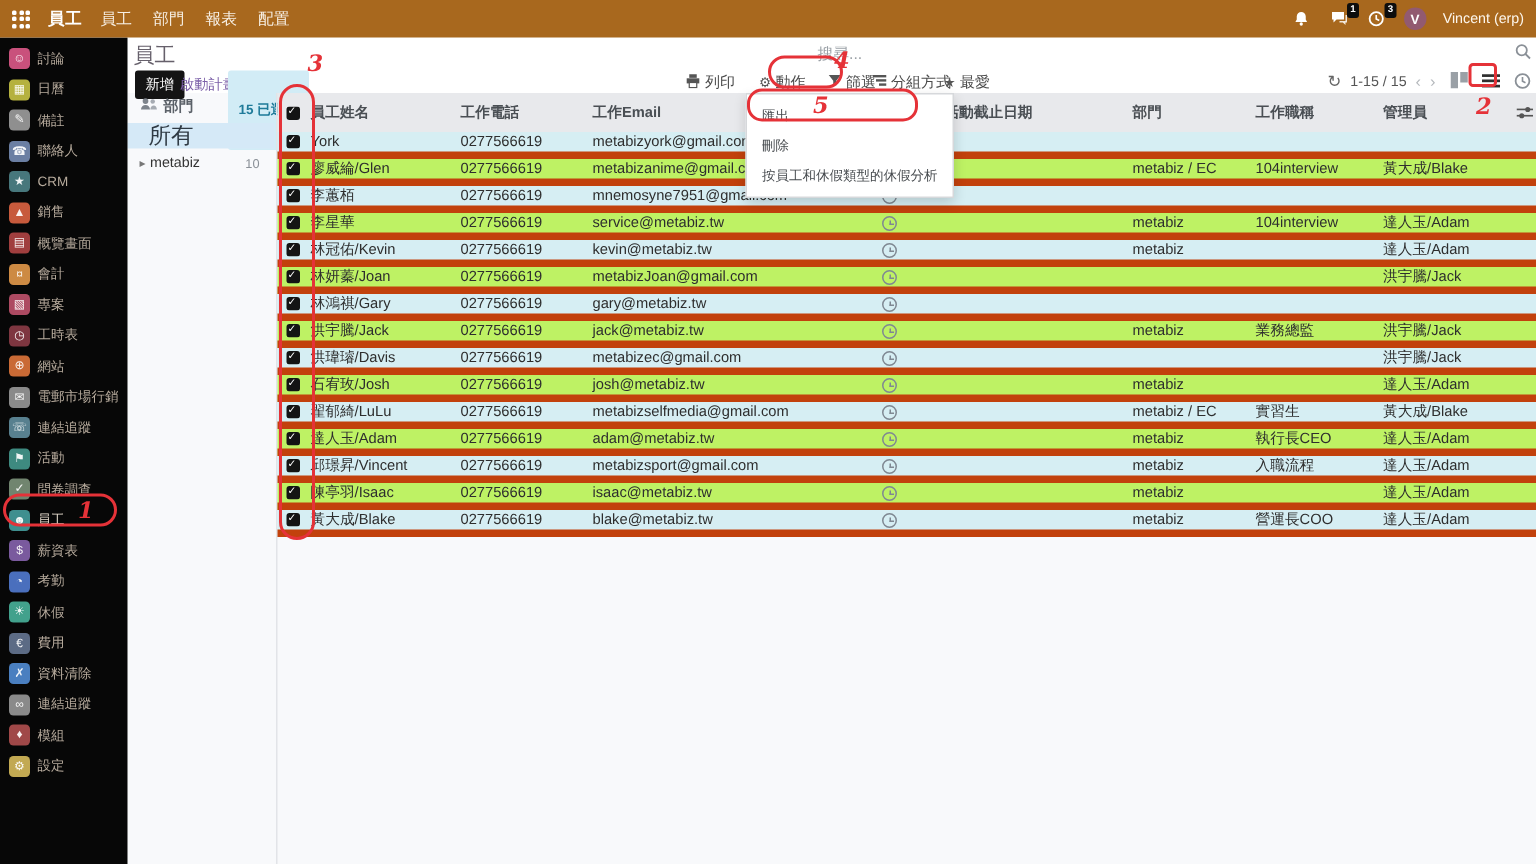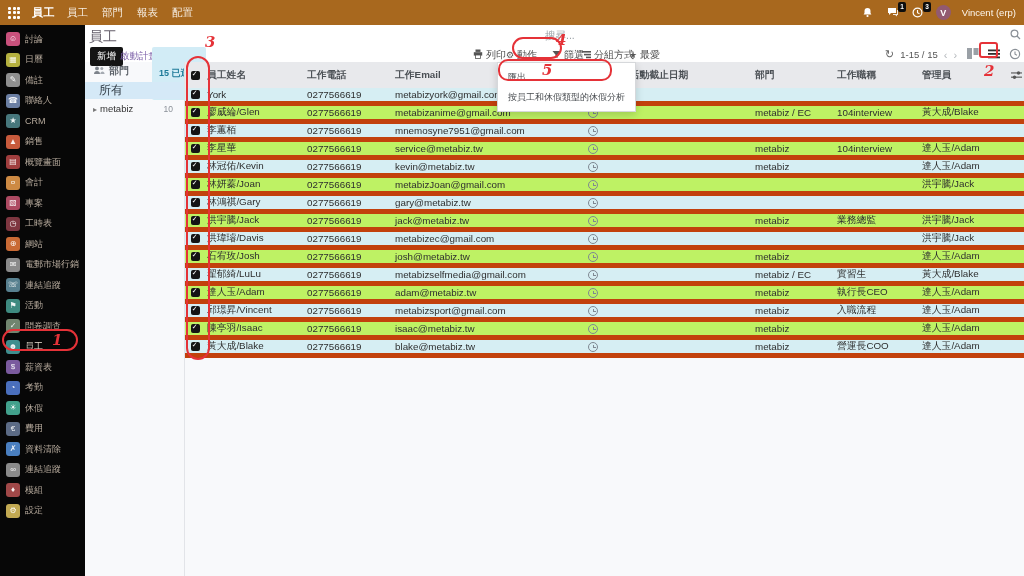--- a/index.html
+++ b/index.html
@@ -35,35 +35,35 @@
 .content-top{position:absolute;left:0;top:0;width:939px;height:37px;background:#fff}
 .breadcrumb{position:absolute;left:4px;top:3px;font-size:14px;color:#66606b;cursor:pointer}
 .btn-new{position:absolute;left:5px;top:22px;background:#141414;color:#fff;border:none;font-size:9.5px;padding:3px 7px;border-radius:2px;cursor:pointer;font-family:inherit}
 .btn-plan{position:absolute;left:35px;top:25px;font-size:9.5px;color:#7b5fa8;cursor:pointer}
 .sel-badge{position:absolute;left:67px;top:22px;background:#d2ecf6;color:#1e7a99;font-size:9px;font-weight:bold;padding:20px 7px;border-radius:2px;cursor:pointer}
 .search-ph{position:absolute;left:460px;top:4px;font-size:10.5px;color:#9aa0a6;cursor:text}
 .search-ico{position:absolute;left:925px;top:4px;cursor:pointer}
 
 .ctrl{position:absolute;top:23px;display:flex;align-items:center;gap:3px;font-size:10px;color:#4b4b4b;cursor:pointer;white-space:nowrap}
 .ctrl .uicon{font-size:9px;color:#555;line-height:10px}
-#ctrl-print{left:388px}
+#ctrl-print{left:372px}
 #ctrl-action{left:421px}
 #ctrl-filter{left:467px}
 #ctrl-group{left:497px}
 #ctrl-fav{left:544px}
 
 .pager{position:absolute;left:800px;top:23px;display:flex;align-items:center;gap:6px;font-size:9.5px;color:#555}
 .pager .chev{color:#b4b8bc;font-size:11px;cursor:pointer}
 .pager .refresh{font-size:11px;color:#666;cursor:pointer}
 .views{position:absolute;left:880px;top:21px;display:flex;align-items:center;gap:6px}
 .vbtn{width:15px;height:15px;display:flex;align-items:center;justify-content:center;cursor:pointer}
 
 
 .dept-head{position:absolute;left:8px;top:39px;display:flex;align-items:center;gap:4px;font-size:10px;color:#5b6168;font-weight:bold}
-.dept-all{position:absolute;left:0;top:57px;width:98px;height:17px;background:#d5e9f7;color:#2f3a44;font-size:12px;line-height:17px;padding-left:14px;cursor:pointer}
+.dept-all{position:absolute;left:0;top:57px;width:98px;height:17px;background:#d5e9f7;color:#2f3a44;font-size:15px;line-height:17px;padding-left:14px;cursor:pointer}
 .dept-sub{position:absolute;left:0;top:76px;width:98px;height:16px;font-size:9.5px;line-height:16px;padding-left:8px;color:#333;cursor:pointer}
 .dept-sub .caret{color:#777;font-size:8px;margin-right:3px}
 .dept-sub .cnt{position:absolute;right:10px;color:#8a9097;font-size:8.5px}
 .vdiv{position:absolute;left:99px;top:37px;width:1px;height:514px;background:#e2e4e8}
 
 
 .table{position:absolute;left:100px;top:37px;width:862px}
 .trow{display:grid;grid-template-columns:20px 100px 88px 185px 30px 145px 82px 85px 88px 16px;align-items:center}
 .thead{background:#e8e9ec;height:26px;color:#4a4f54;font-weight:bold;font-size:9.8px}
 .cell{padding:0 2px;white-space:nowrap;overflow:hidden}
@@ -653,20 +653,21 @@
             <span class="cell">營運長COO</span>
             <span class="cell">達人玉/Adam</span>
             <span class="cell"></span>
           </div>
         </div>
     </section>
 
     <div class="dropdown">
 
     <div class="dd-item r-odd">匯出</div>
+        <div class="dd-item r-even">刪除</div>
         <div class="dd-item r-odd">按員工和休假類型的休假分析</div>
       </div>
   </main>
 
   <div class="annos">
     <div class="anno" id="a1"></div>
     <span class="anum" id="n1">1</span>
     <div class="anno" id="a2"></div>
     <span class="anum" id="n2">2</span>
     <div class="anno" id="a3"></div>

